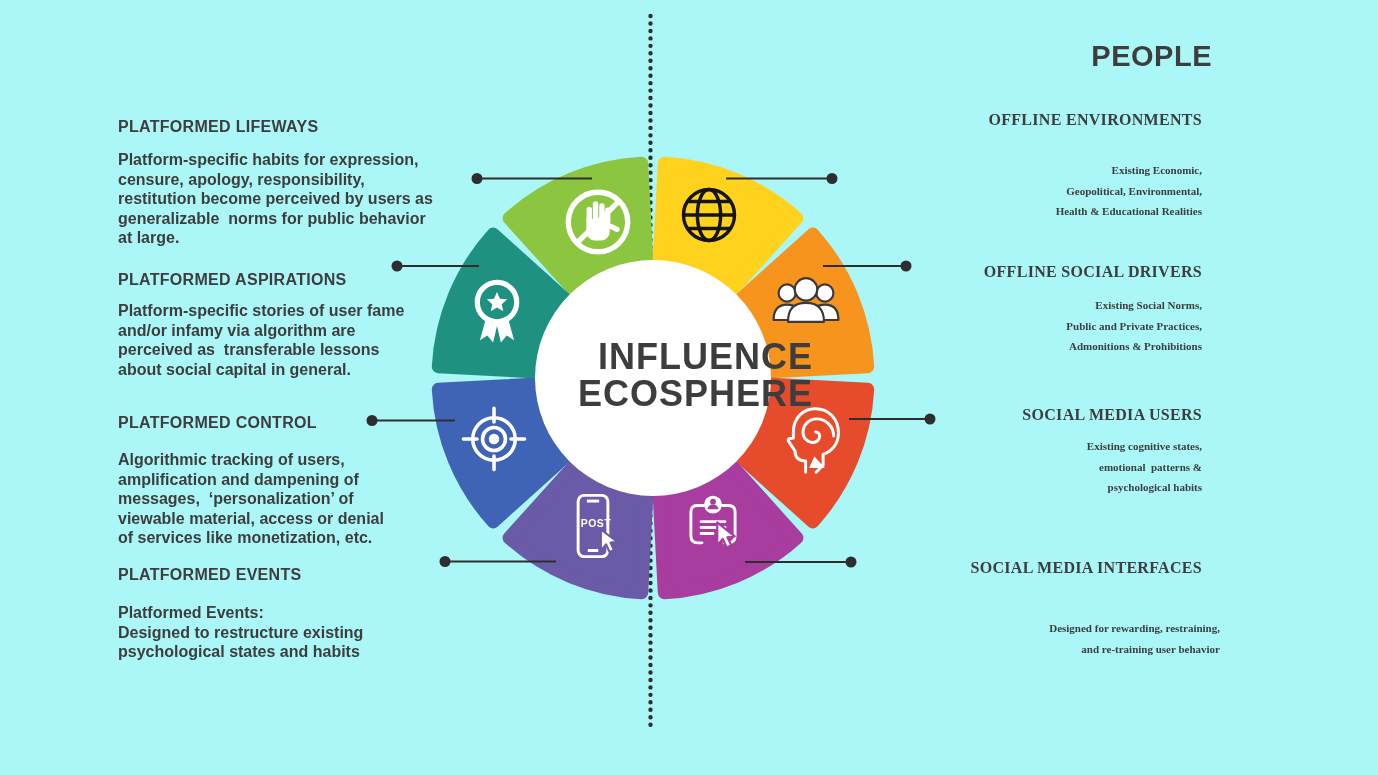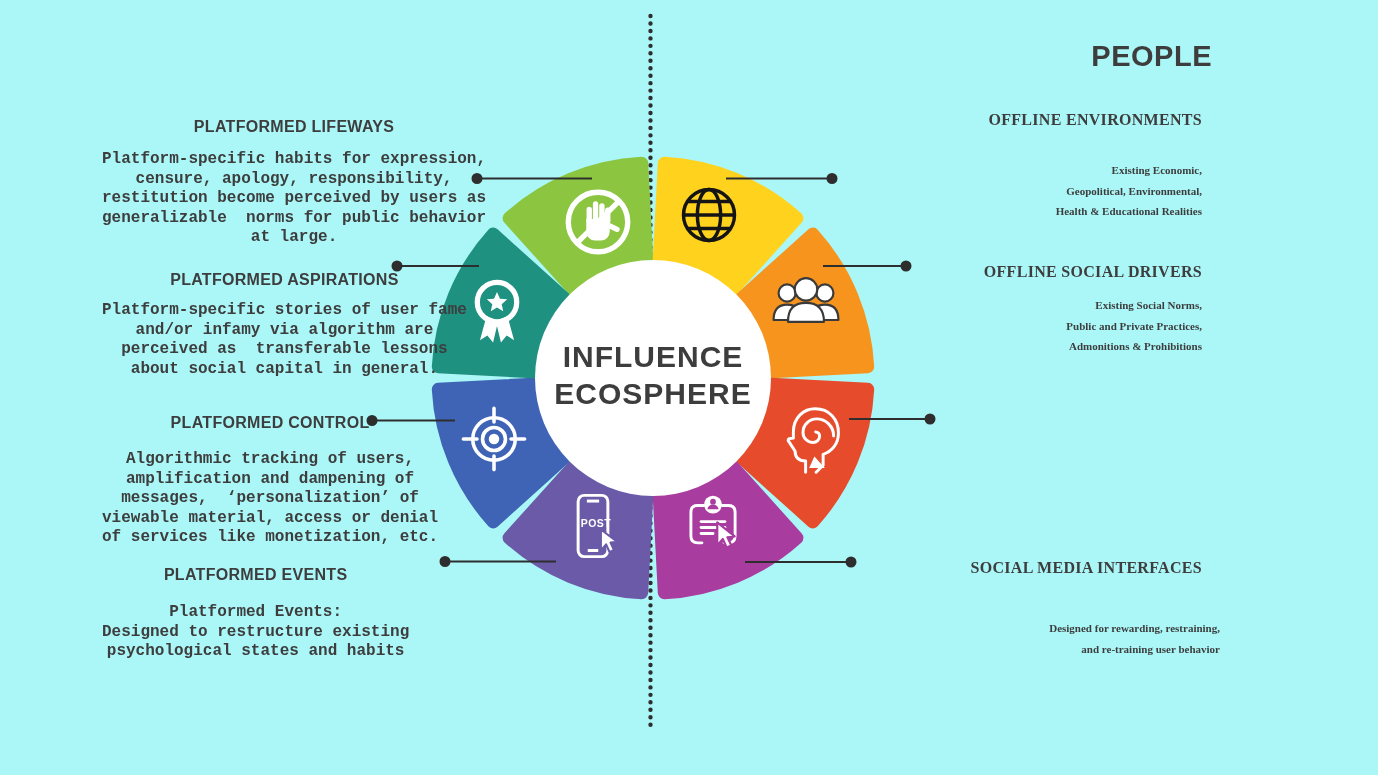--- a/index.html
+++ b/index.html
@@ -2,28 +2,28 @@
 <html><head>
 <meta charset="utf-8">
 <title>Influence Ecosphere</title>
 <style>
   html,body{margin:0;padding:0;}
   body{font-family:"Liberation Sans","DejaVu Sans",sans-serif;}
   .canvas{position:relative;width:1378px;height:775px;overflow:hidden;}
   .stage{position:absolute;left:0;top:0;}
   .title{position:absolute;font-size:29px;font-weight:700;letter-spacing:0.5px;white-space:nowrap;}
   .lsec,.rsec{position:absolute;}
-  .lsec{left:102px;text-align:center;}
+  .lsec{left:118px;text-align:left;}
   .rsec{right:176px;text-align:right;font-family:Liberation Serif, serif;}
   .sec-h{margin:0;font-size:16px;font-weight:700;letter-spacing:0.3px;white-space:nowrap;}
   .sec-p{margin:0;font-weight:700;white-space:pre-wrap;}
-  .lsec .sec-p{font-size:16px;line-height:19.5px;font-family:Liberation Mono, monospace;}
+  .lsec .sec-p{font-size:16px;line-height:19.5px;}
   .rsec .sec-p{font-size:11px;line-height:20.5px;}
-  .center-label{position:absolute;left:493px;top:338px;width:320px;text-align:center;
-    font-size:30px;font-weight:700;line-height:37px;letter-spacing:1px;}
+  .center-label{position:absolute;left:493px;top:338px;width:320px;text-align:right;
+    font-size:36px;font-weight:700;line-height:37px;letter-spacing:1px;}
   svg text{font-family:"Liberation Sans","DejaVu Sans",sans-serif;}
 </style>
 </head>
 <body style="background: rgb(171, 247, 248);">
 
 <div class="canvas" style="color: rgb(61, 61, 61);">
 
   <svg class="stage" width="1378" height="775" viewBox="0 0 1378 775">
 
     <line x1="650.5" y1="16" x2="650.5" y2="727" fill="none" stroke-width="4.4" stroke-linecap="round" stroke-dasharray="0.01 7.45" stroke="#2E2E2E"></line>
@@ -194,19 +194,25 @@
     <p class="sec-p" style="margin-top:31px">Existing Economic,
 Geopolitical, Environmental,
 Health &amp; Educational Realities</p>
   </section>
   <section class="rsec" style="top:263px">
     <h3 class="sec-h">OFFLINE SOCIAL DRIVERS</h3>
     <p class="sec-p" style="margin-top:14px">Existing Social Norms,
 Public and Private Practices,
 Admonitions &amp; Prohibitions</p>
   </section>
+  <section class="rsec" style="top:406px">
+    <h3 class="sec-h">SOCIAL MEDIA USERS</h3>
+    <p class="sec-p" style="margin-top:12px">Existing cognitive states,
+emotional  patterns &amp;
+psychological habits</p>
+  </section>
   <section class="rsec" style="top:559px">
     <h3 class="sec-h">SOCIAL MEDIA INTERFACES</h3>
     <p class="sec-p" style="margin-top:41px;margin-right:-18px">Designed for rewarding, restraining,
 and re-training user behavior</p>
   </section>
 
 </div>
 
 </body></html>

